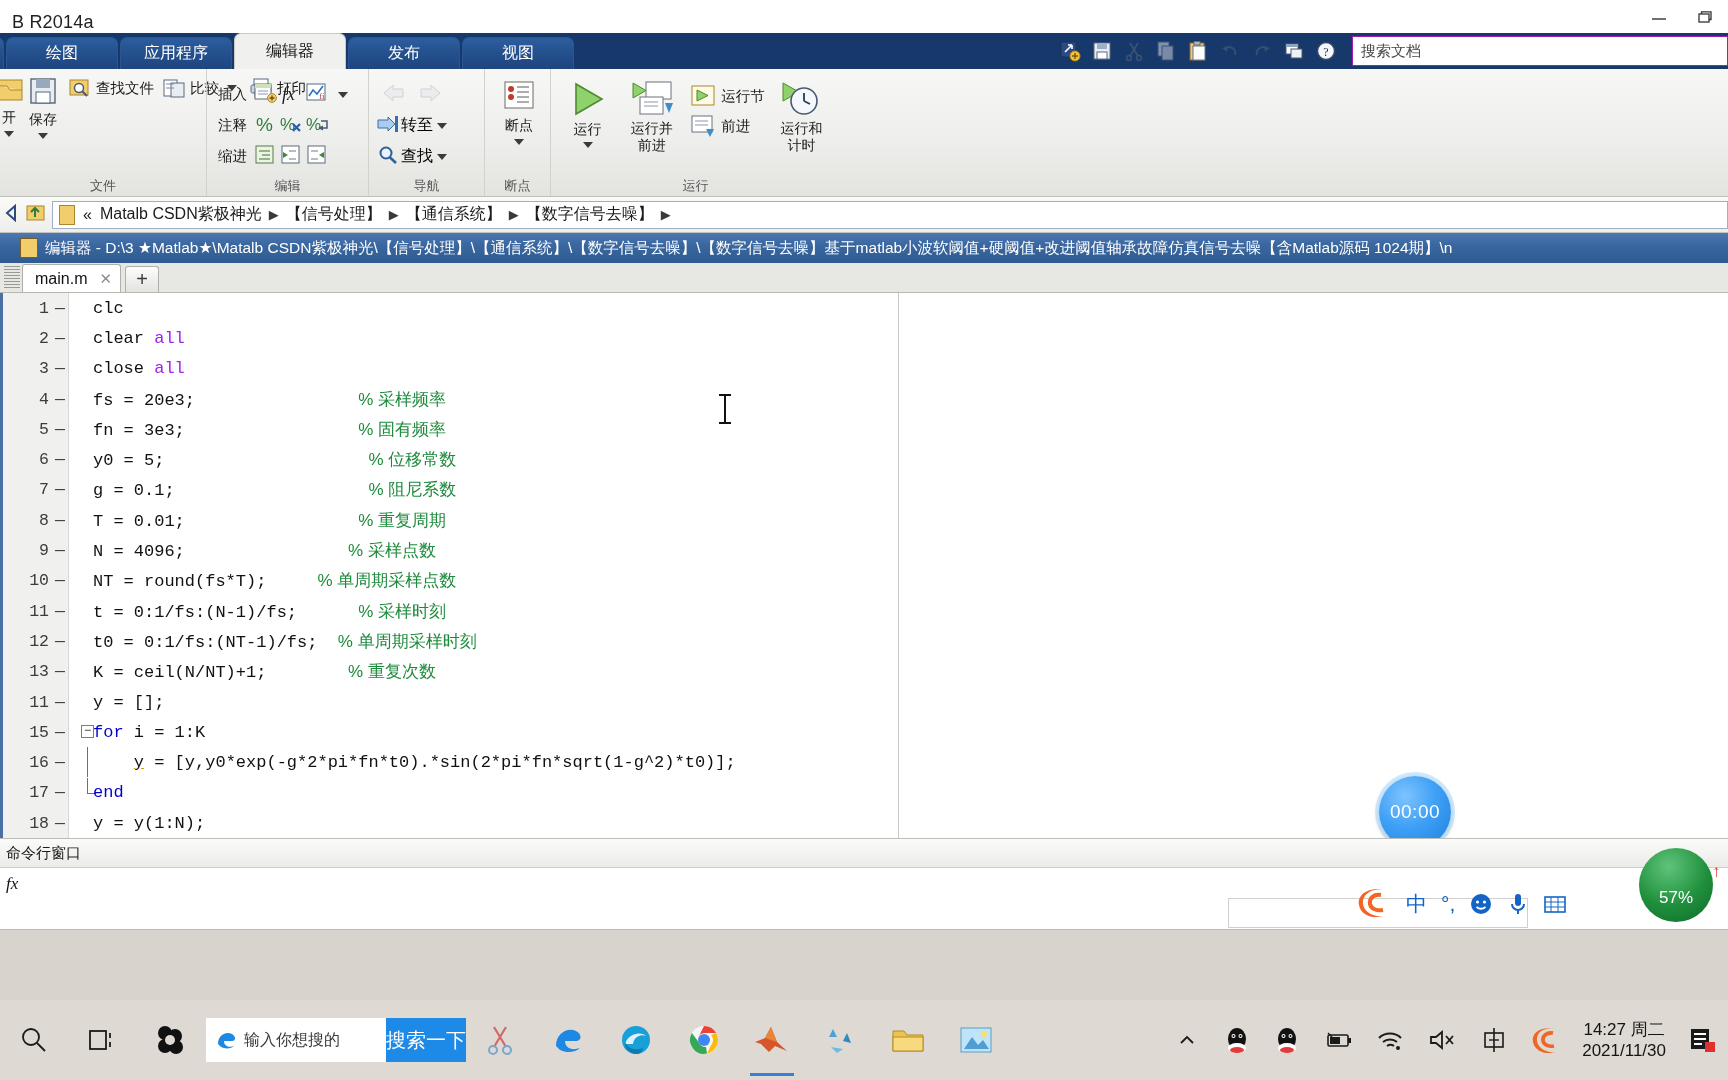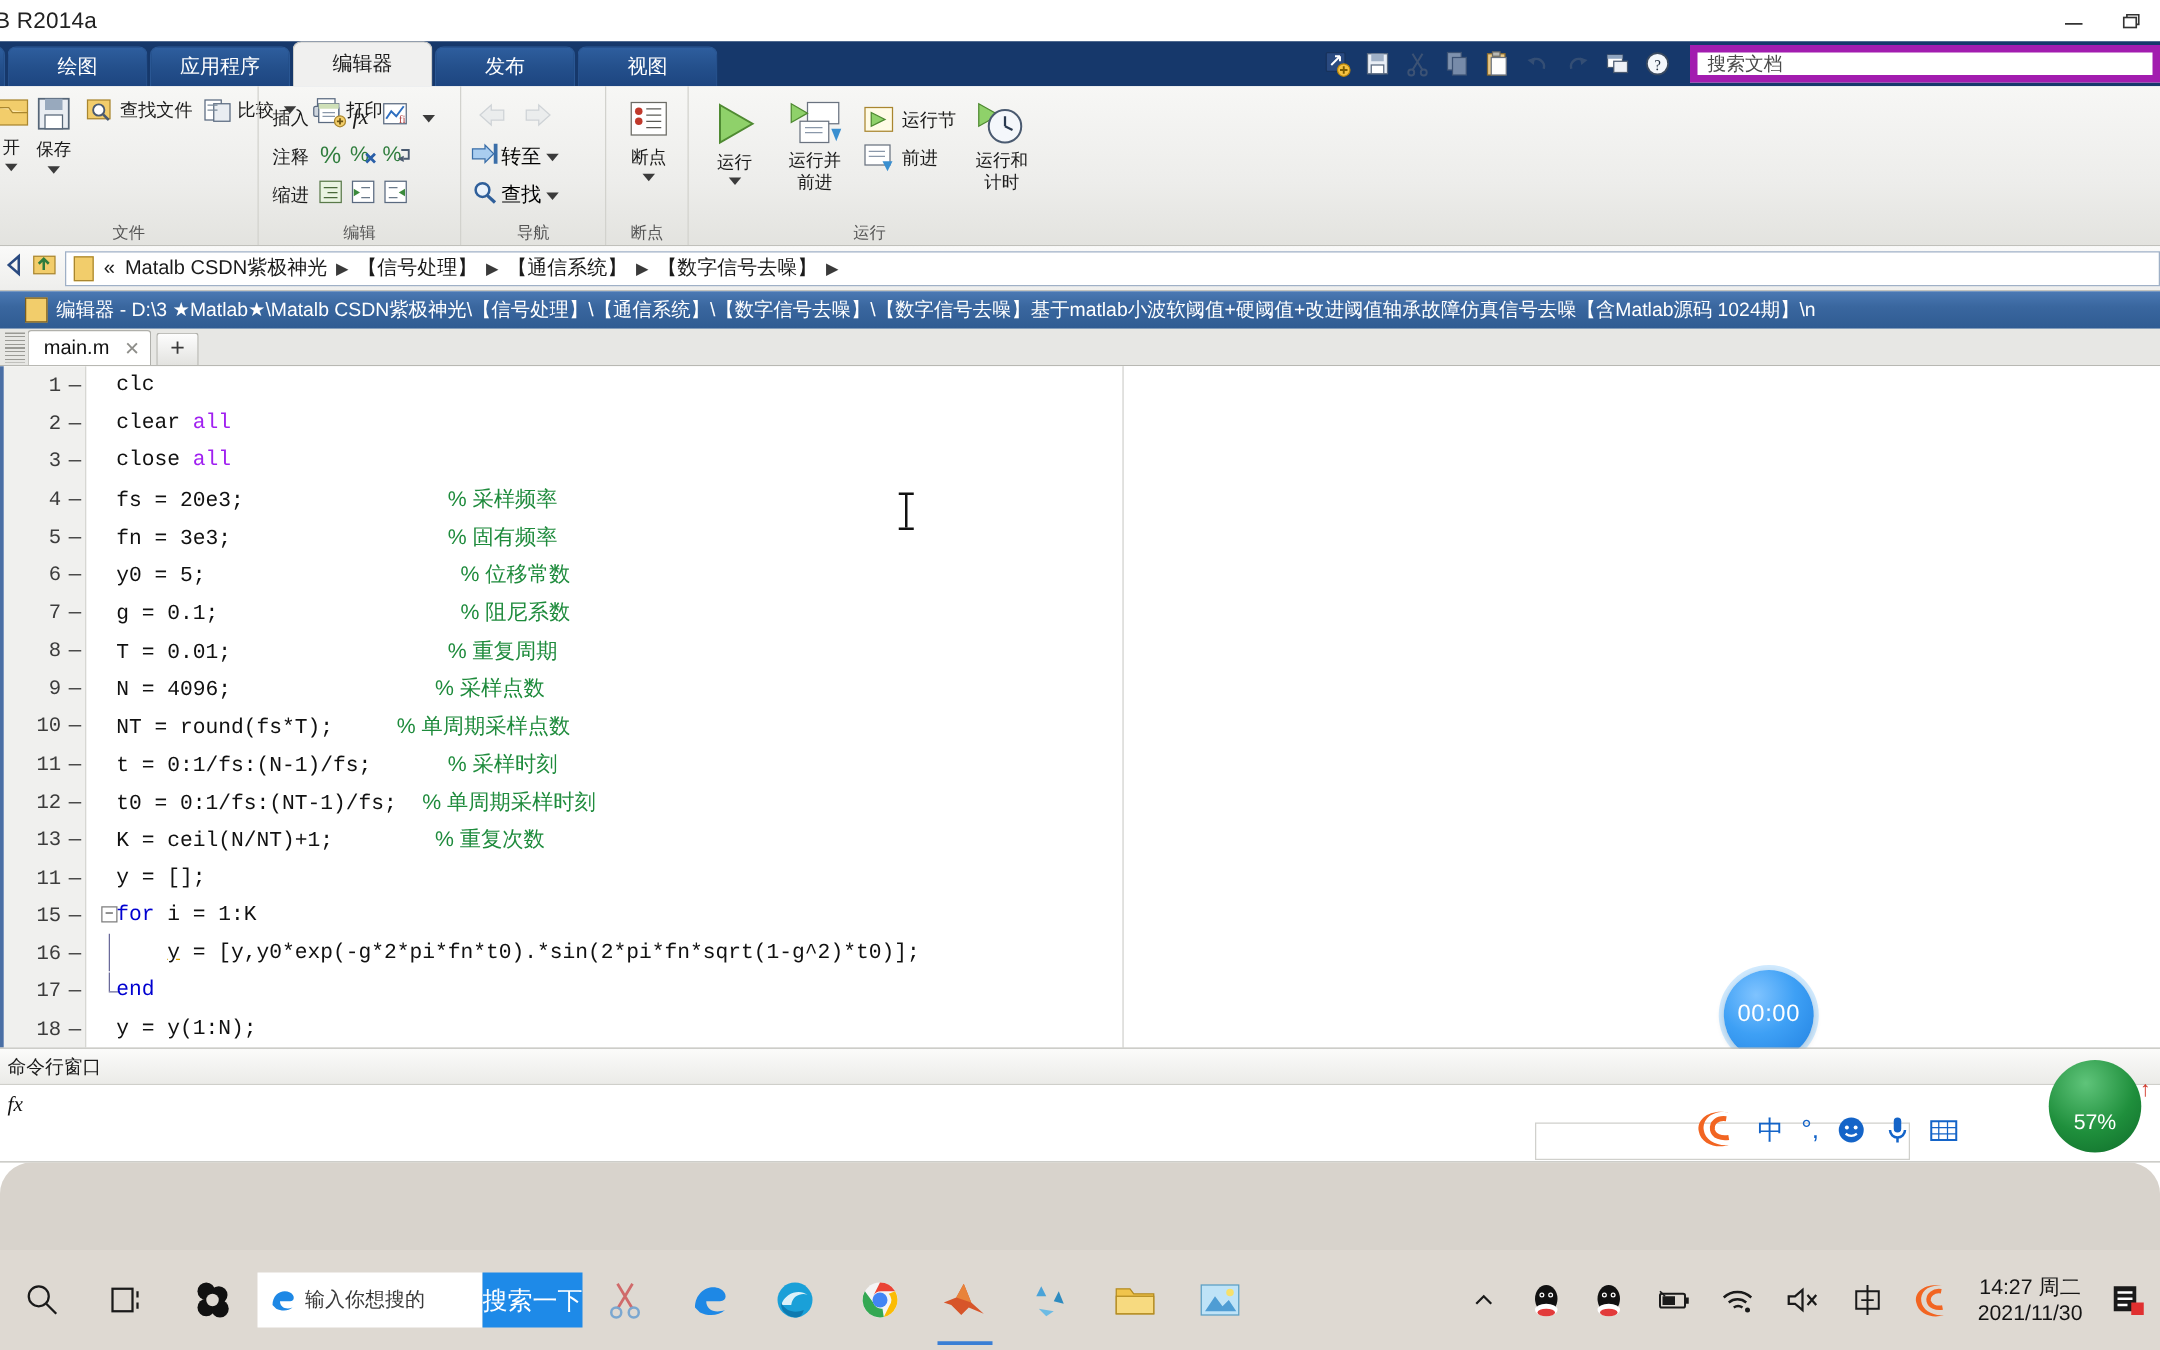--- a/index.html
+++ b/index.html
@@ -7,21 +7,21 @@
     width: 1728px; height: 1080px;
     overflow: hidden;
     font-family: "Liberation Sans", "DejaVu Sans", sans-serif;
     background: #ffffff;
   }
   #app { position: relative; width: 1728px; height: 1080px; }
 
   
   .titlebar {
     position: absolute; left: 0; top: 0; width: 1728px; height: 33px;
-    background: #ffffff; display: flex; align-items: center;
+    background: #ffffff; display: flex; align-items: flex-end; padding-left: 16px;
   }
   .titlebar .apptitle {
     font-size: 18px; color: #222; margin-left: -4px; letter-spacing: .2px;
     white-space: nowrap;
   }
   .win-btns { position: absolute; right: 0; top: 0; height: 33px; display: flex; }
   .win-btn {
     width: 46px; height: 33px; display: flex; align-items: center; justify-content: center;
     font-size: 15px; color: #333;
   }
@@ -48,21 +48,21 @@
     border: 1px solid #c9c9c5; border-bottom: none;
   }
   .qat {
     position: absolute; right: 382px; top: 3px; height: 30px;
     display: flex; align-items: center; gap: 4px;
     padding: 0 6px;
   }
   .qat-ic { width: 28px; height: 26px; display:flex; align-items:center; justify-content:center; }
   .searchdoc {
     position: absolute; right: 0; top: 3px; width: 376px; height: 30px;
-    background: #ffffff; border: 6px solid #a21caf;
+    background: #ffffff; border: 1px solid #a21caf;
     display: flex; align-items: center; padding-left: 8px;
     font-size: 15px; color: #4a4a4a;
   }
 
   
   .ribbon {
     position: absolute; left: 0; top: 69px; width: 1728px; height: 128px;
     background: linear-gradient(to bottom, #f6f6f4 0%, #ececeа 55%, #e4e4e0 100%);
     background: linear-gradient(to bottom, #f7f7f5 0%, #ededeb 60%, #e3e3df 100%);
     border-bottom: 1px solid #c0c0bb;
@@ -207,21 +207,20 @@
     display: flex; align-items: center; gap: 14px; padding-left: 8px;
   }
   .ime-ic { display: flex; align-items: center; justify-content: center; color: #1464c8; font-size: 21px; }
   .whitestrip { position: absolute; left: 1228px; top: 898px; width: 300px; height: 30px;
                 background: #ffffff; border: 1px solid #d0d0cc; }
 
   
   .taskbar {
     position: absolute; left: 0; top: 930px; width: 1728px; height: 150px;
     background: #d8d3cc;
-    border-radius: 25px;
   }
   .tb-strip {
     position: absolute; left: 0; bottom: 0; width: 1728px; height: 80px;
     background: #ded9d2;
     display: flex; align-items: center;
   }
   .tb-ic { width: 68px; height: 80px; display: flex; align-items: center; justify-content: center; }
   .tb-search {
     width: 180px; height: 44px; background: #ffffff;
     display: flex; align-items: center; gap: 6px; padding-left: 8px;

